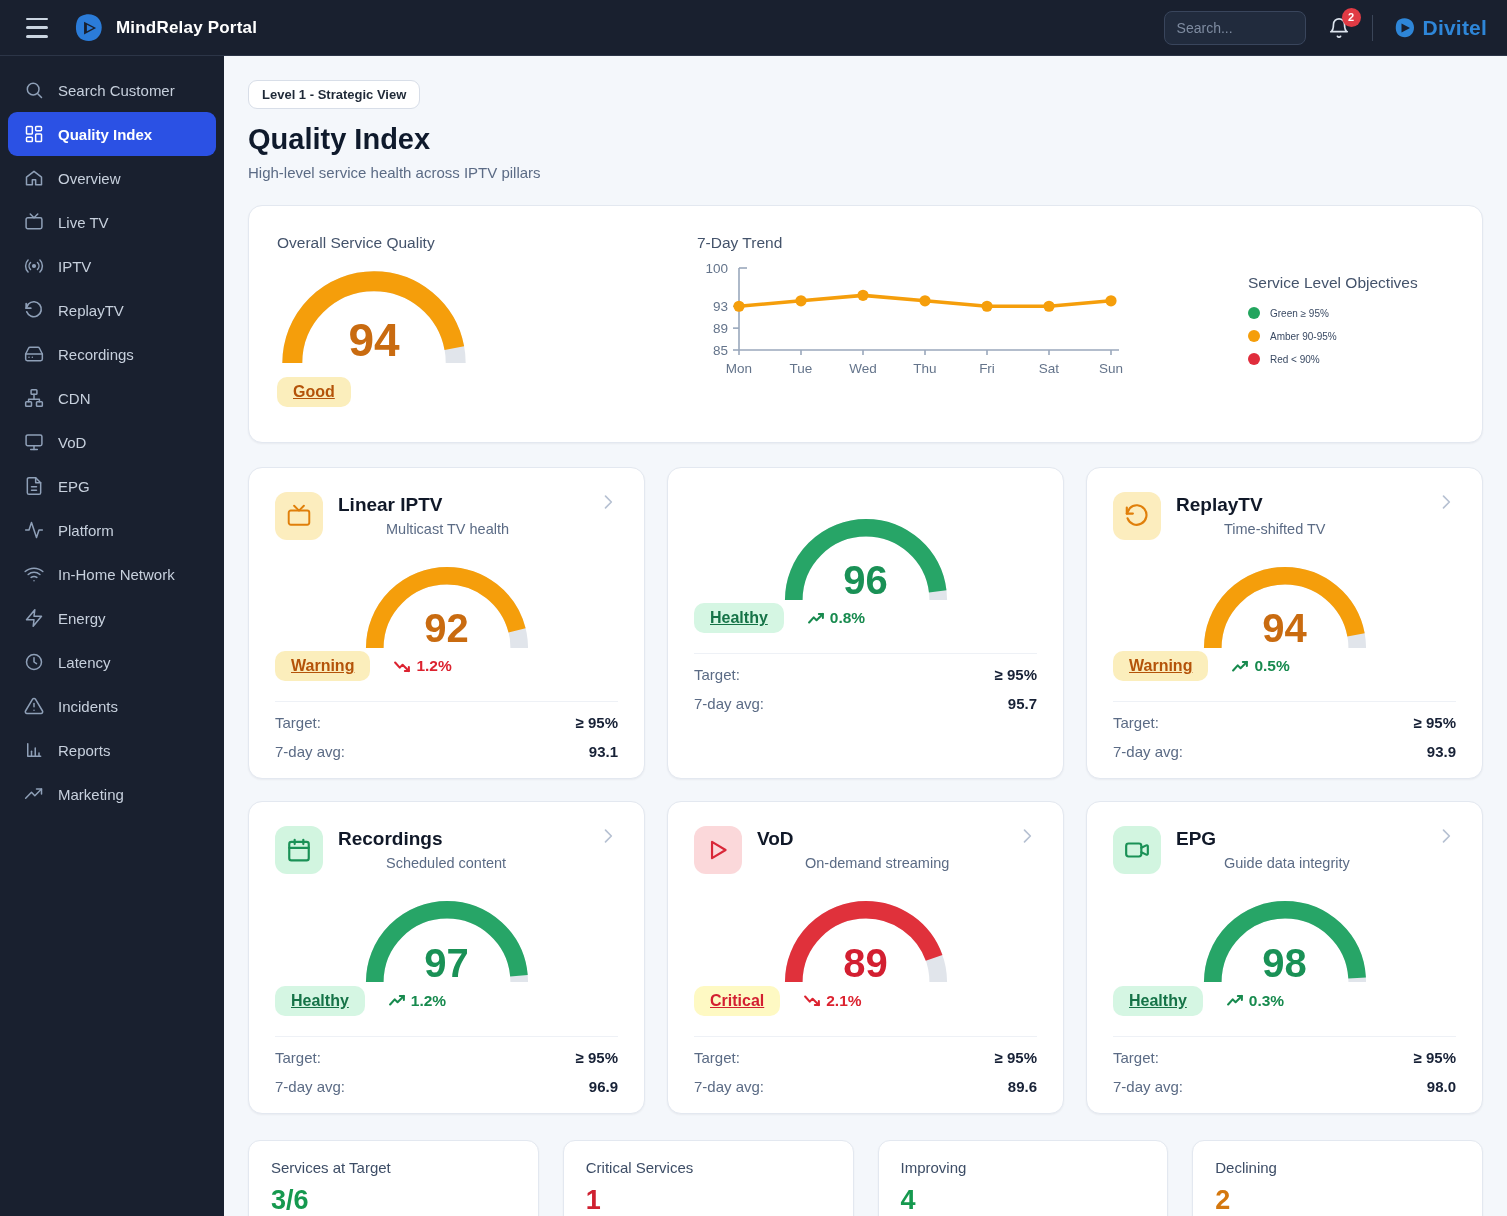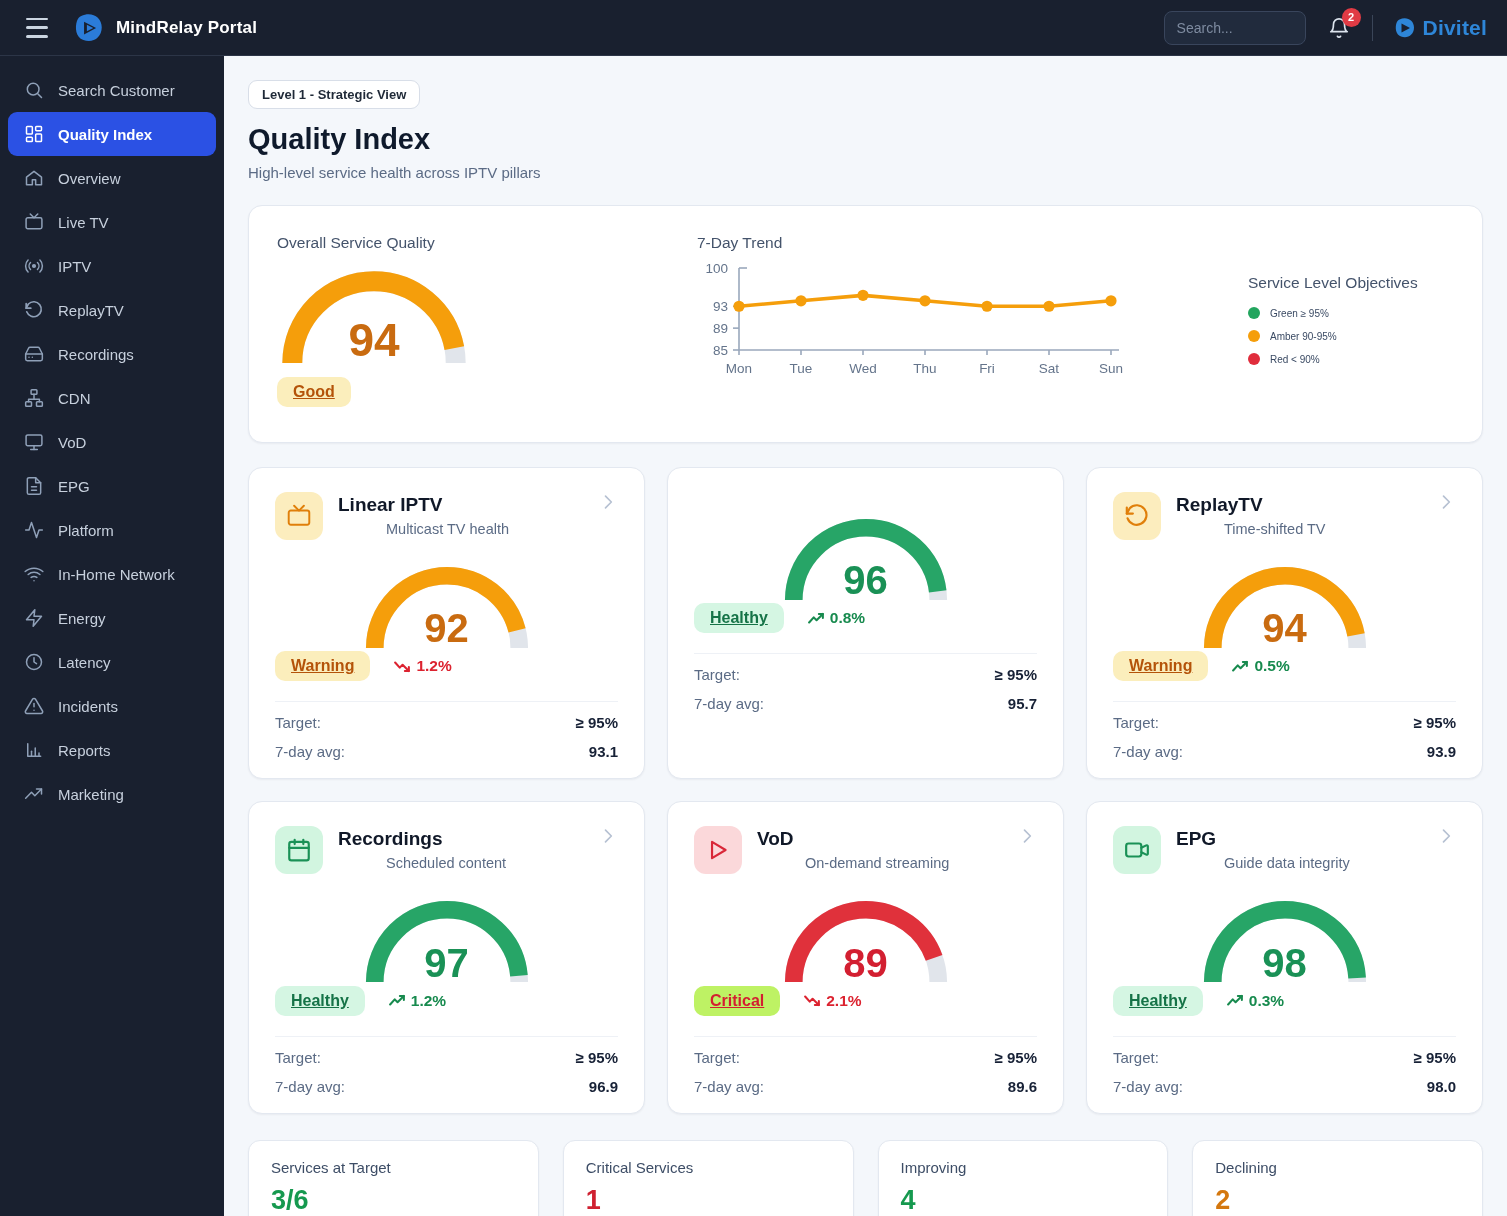--- a/index.html
+++ b/index.html
@@ -581,21 +581,21 @@
       </span>
     </div>
     <div class="gauge gauge-md">
           <svg viewBox="0 0 200 104">
             <path d="M14 100 A86 86 0 0 1 186 100" fill="none" stroke="#e1e5eb" stroke-width="21"></path>
             <path d="M14 100 A86 86 0 0 1 186 100" fill="none" stroke="#e0313b" stroke-width="21" stroke-dasharray="240.45750170576278 270.1769682087222"></path>
           </svg>
           <div class="gauge-value" style="color:#d31f31">89</div>
         </div>
     <div class="badge-row">
-      <span class="status-badge" style="background: #bef264; color: rgb(211, 31, 49);">Critical</span>
+      <span class="status-badge" style="background: #fef9c3; color: rgb(211, 31, 49);">Critical</span>
       <span class="trend" style="color: rgb(220, 35, 48);">
             <span style="display:inline-flex;width:16px;height:13px">
               <svg viewBox="0 0 14 11" fill="none" stroke="currentColor" stroke-width="1.8" stroke-linecap="round" stroke-linejoin="round">
                 <polyline points="1 2 5 6.5 7.5 4 13 9.5"></polyline>
                 <polyline points="9.5 9.5 13 9.5 13 6"></polyline>
               </svg>
             </span>
             <span>2.1%</span>
           </span>
     </div>

